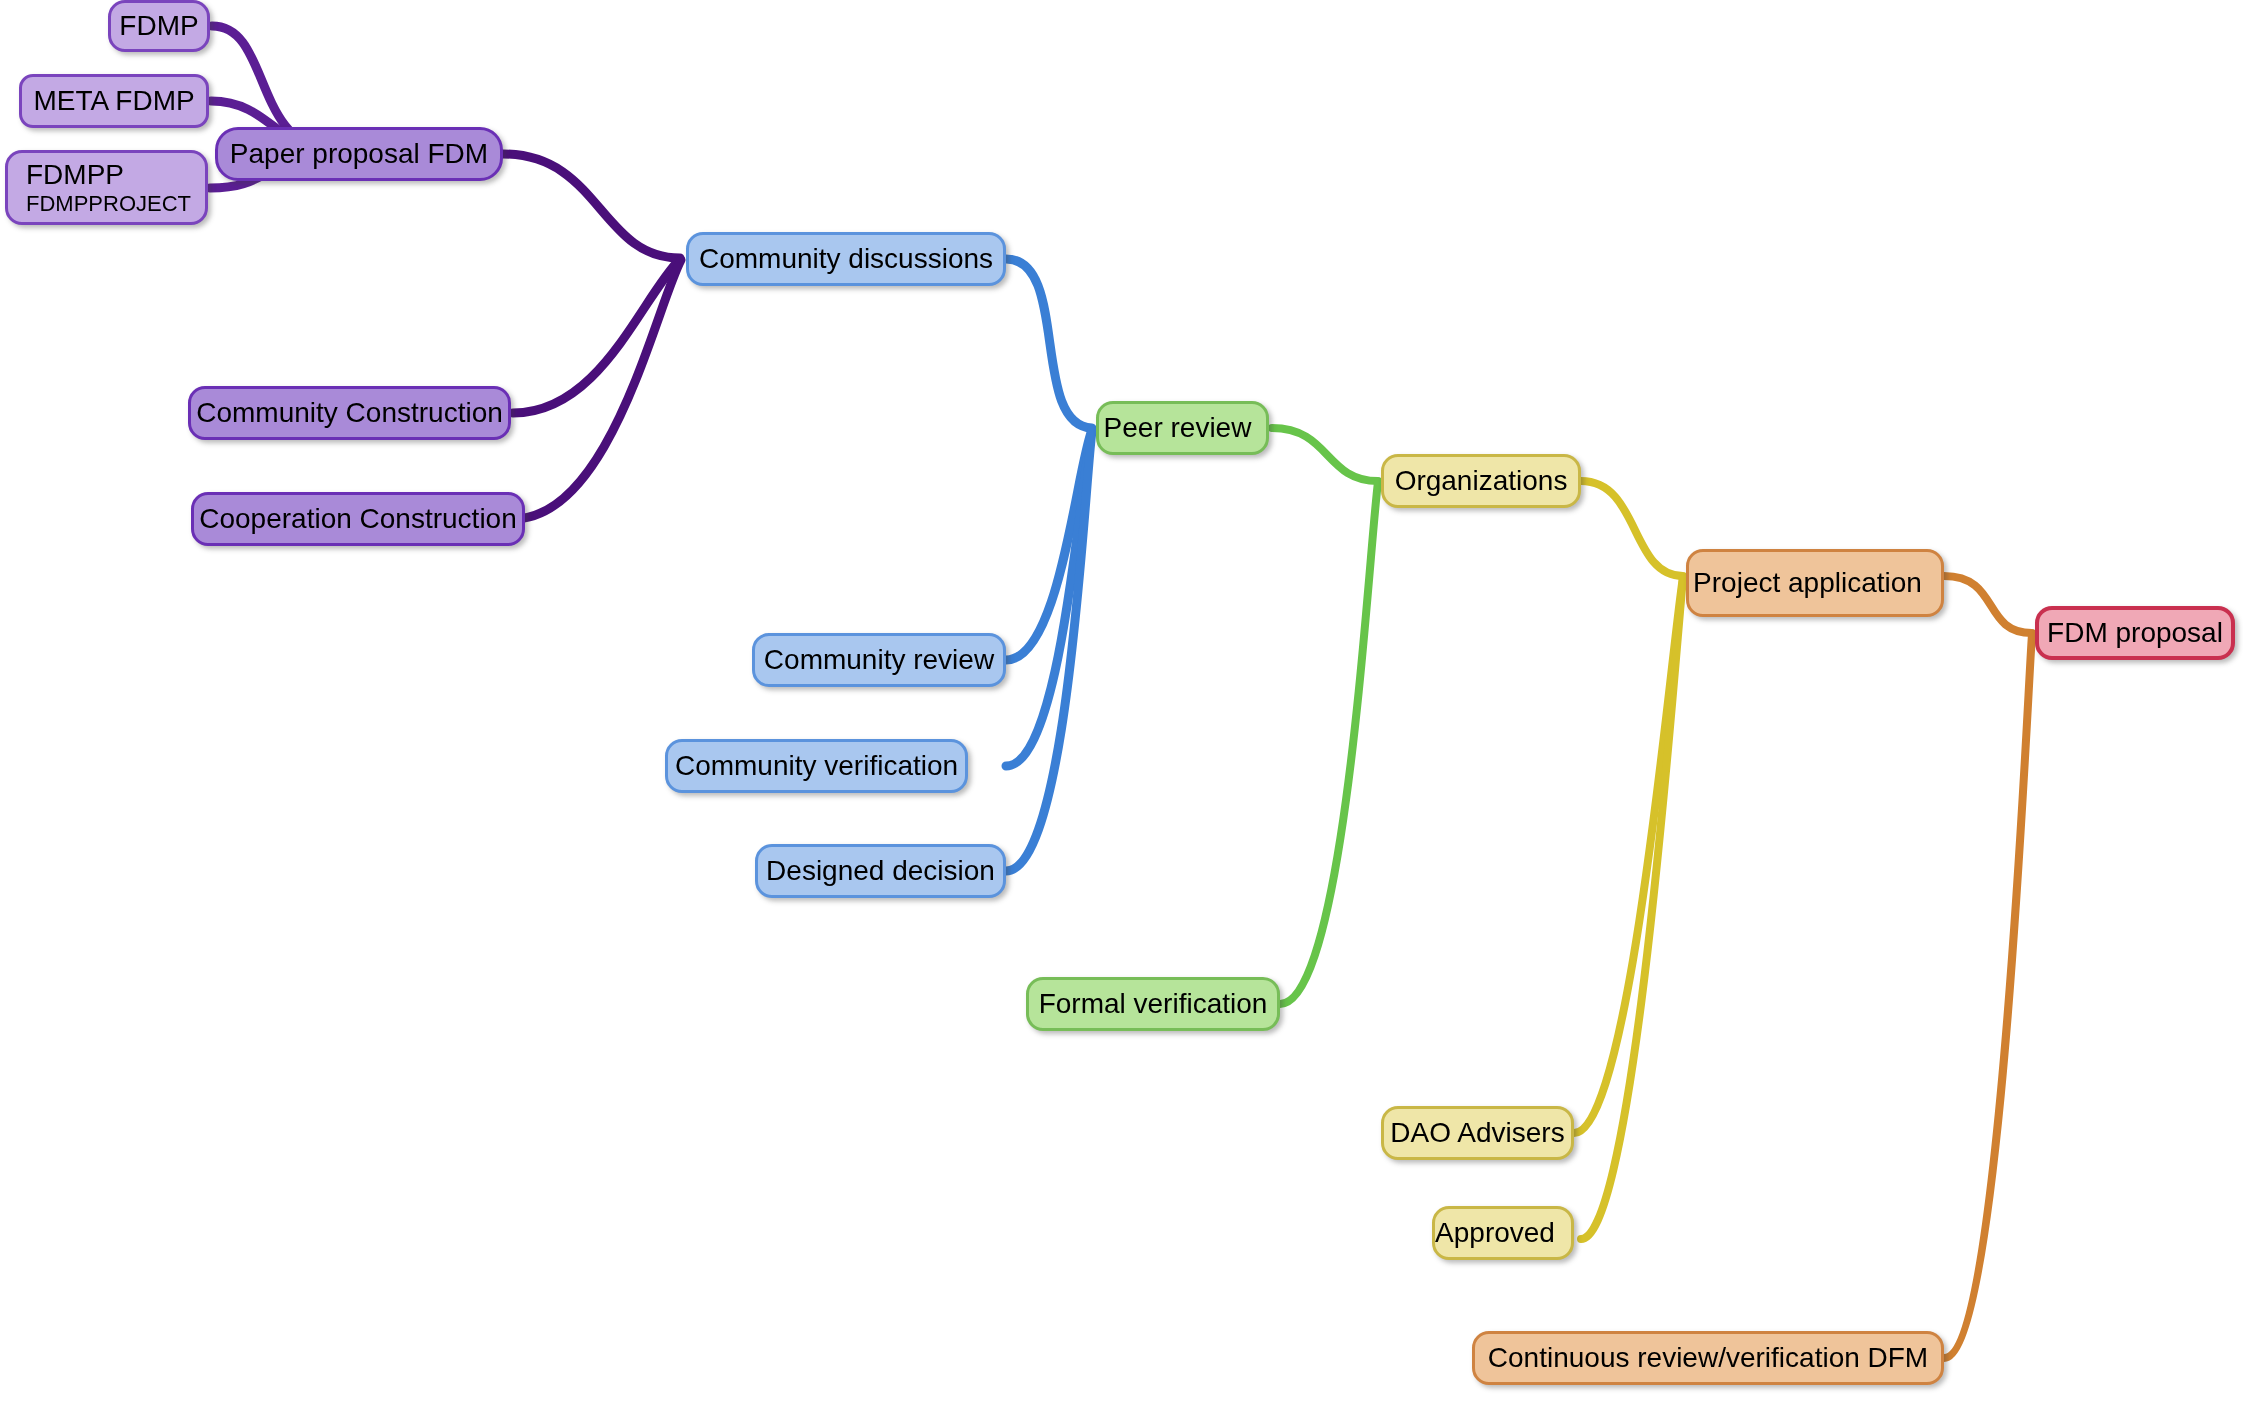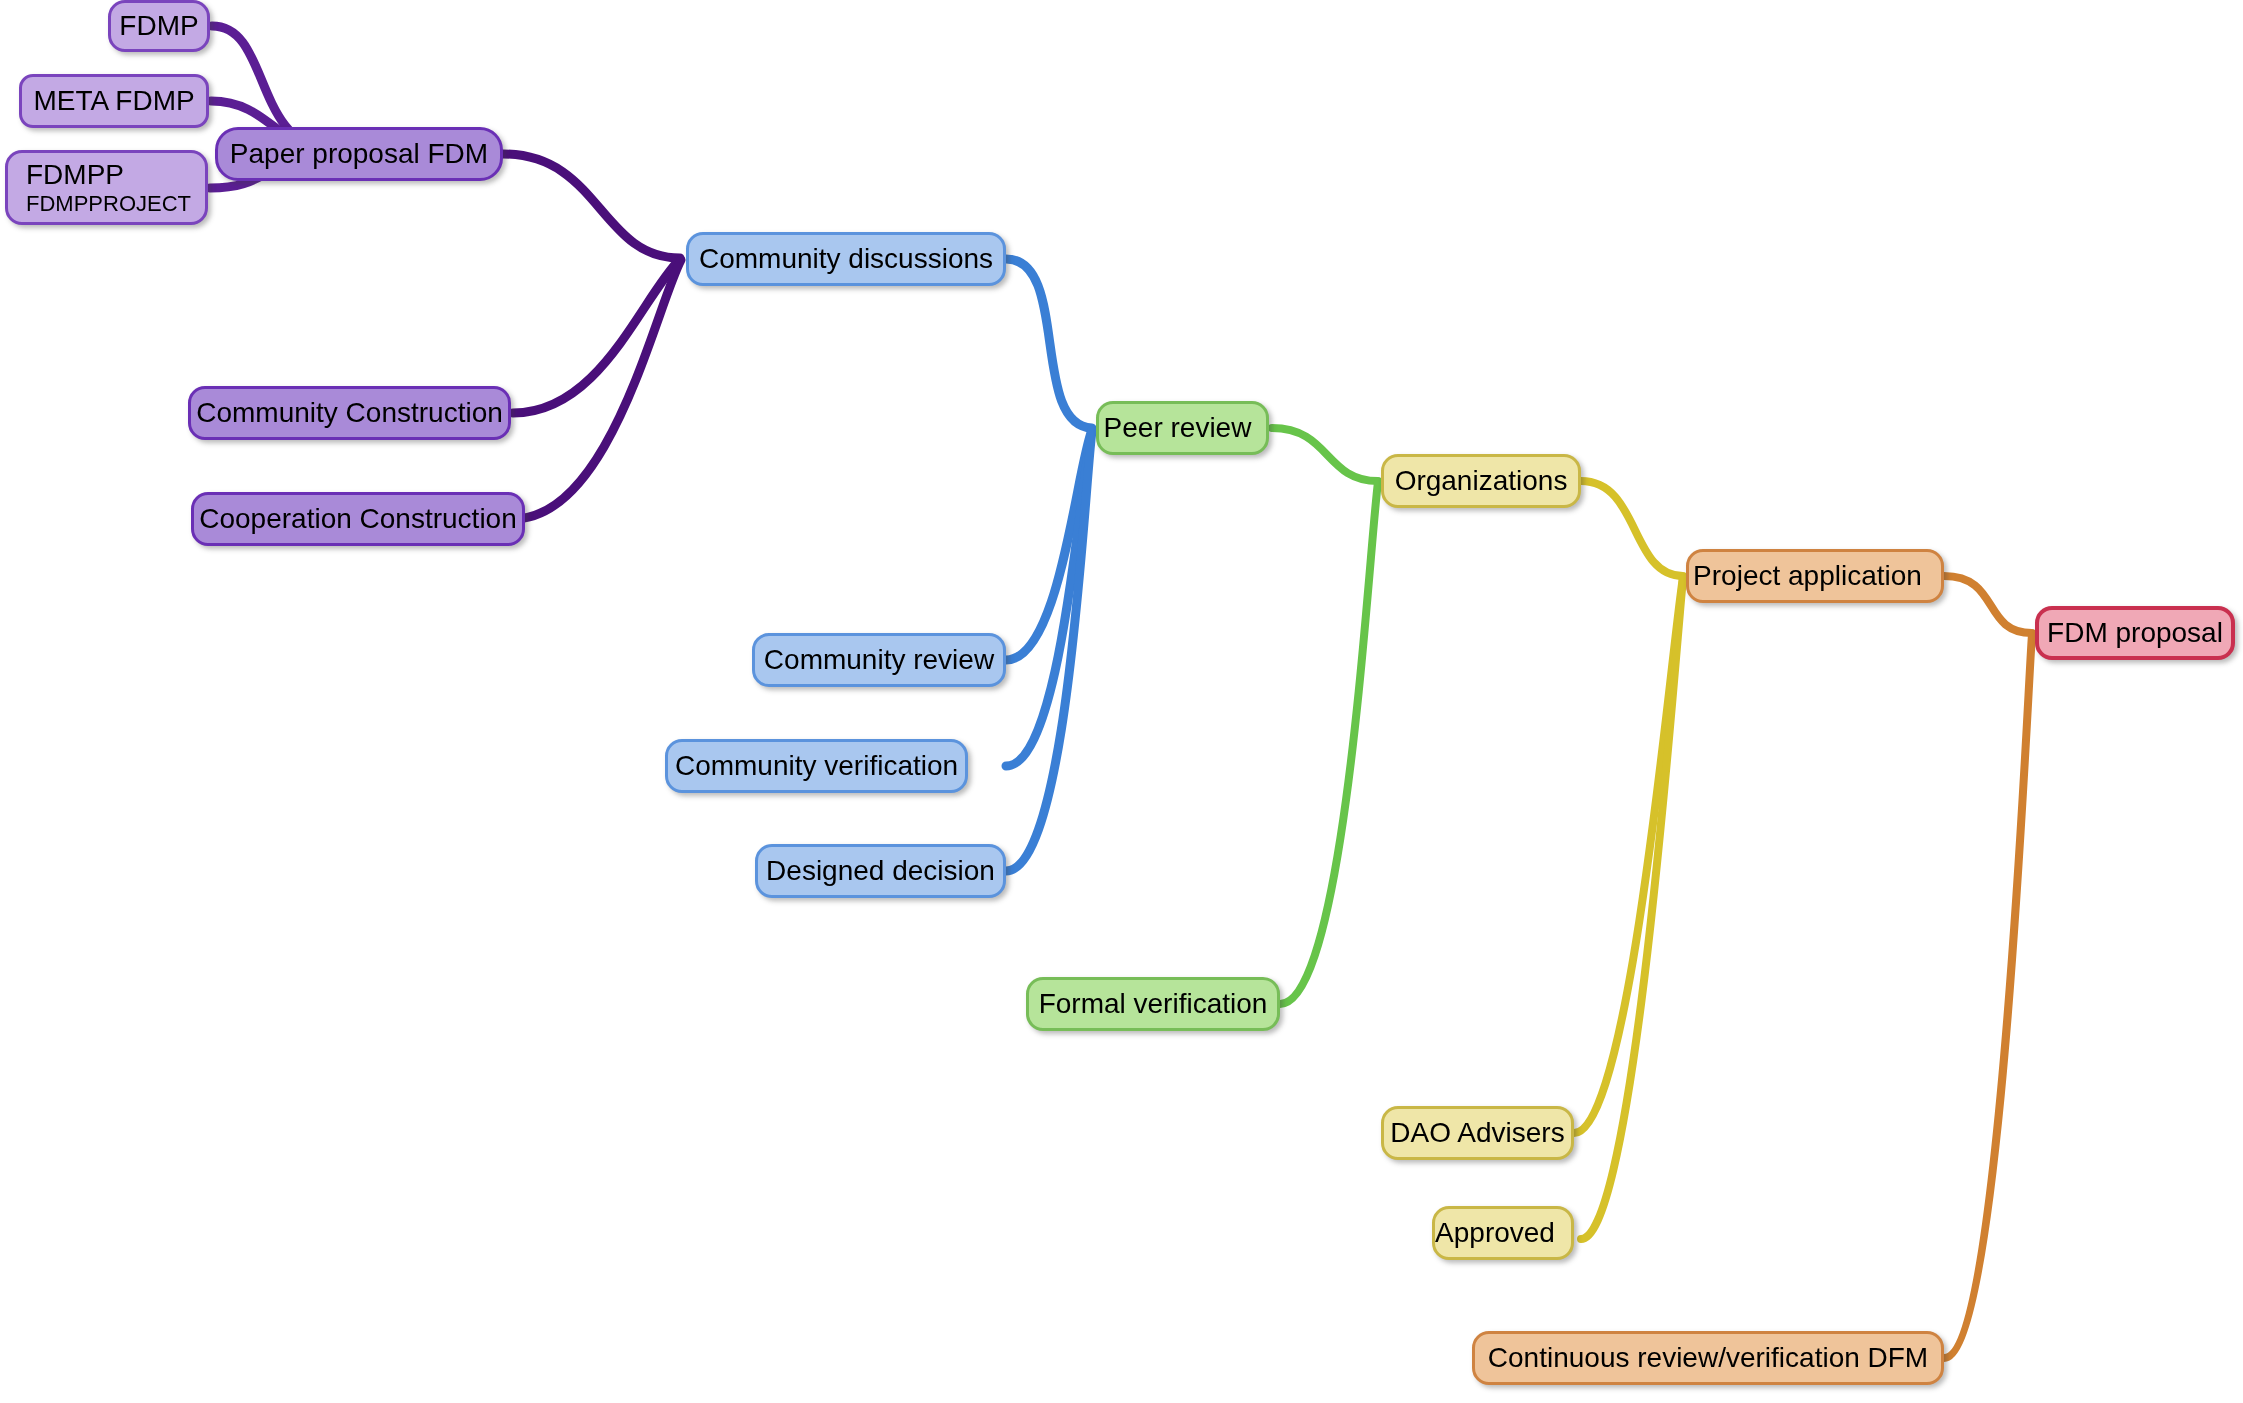--- a/index.html
+++ b/index.html
@@ -119,21 +119,21 @@
       </div>
       <div class="node-box" style="left: 1381px; top: 454px; width: 200px; height: 54px; background: rgb(239, 230, 168); border-color: rgb(201, 183, 70); border-width: 3px; padding-left: 18px; padding-right: 18px; align-items: center; justify-content: center;">
         <span class="node-label" style="font-size: 28px;">Organizations</span>
       </div>
       <div class="node-box" style="left: 1381px; top: 1106px; width: 193px; height: 54px; background: rgb(239, 230, 168); border-color: rgb(201, 183, 70); border-width: 3px; padding-left: 18px; padding-right: 18px; align-items: center; justify-content: center;">
         <span class="node-label" style="font-size: 28px;">DAO Advisers</span>
       </div>
       <div class="node-box" style="left: 1432px; top: 1206px; width: 142px; height: 54px; background: rgb(239, 230, 168); border-color: rgb(201, 183, 70); border-width: 3px; padding-left: 18px; padding-right: 34px; align-items: center; justify-content: center;">
         <span class="node-label" style="font-size: 28px;">Approved</span>
       </div>
-      <div class="node-box" style="left: 1686px; top: 549px; width: 258px; height: 54px; background: rgb(239, 196, 154); border-color: rgb(207, 131, 65); border-width: 3px; padding-left: 3px; padding-right: 18px; align-items: center; justify-content: center;">
+      <div class="node-box" style="left: 1686px; top: 549px; width: 258px; height: 68px; background: rgb(239, 196, 154); border-color: rgb(207, 131, 65); border-width: 3px; padding-left: 3px; padding-right: 18px; align-items: center; justify-content: center;">
         <span class="node-label" style="font-size: 28px;">Project application</span>
       </div>
       <div class="node-box" style="left: 1472px; top: 1331px; width: 472px; height: 54px; background: rgb(239, 196, 154); border-color: rgb(207, 131, 65); border-width: 3px; padding-left: 18px; padding-right: 18px; align-items: center; justify-content: center;">
         <span class="node-label" style="font-size: 28px;">Continuous review/verification DFM</span>
       </div>
       <div class="node-box" style="left: 2035px; top: 606px; width: 200px; height: 54px; background: rgb(240, 168, 182); border-color: rgb(201, 48, 79); border-width: 4px; padding-left: 18px; padding-right: 18px; align-items: center; justify-content: center;">
         <span class="node-label" style="font-size: 28px;">FDM proposal</span>
       </div>
     </div>
 </div>

